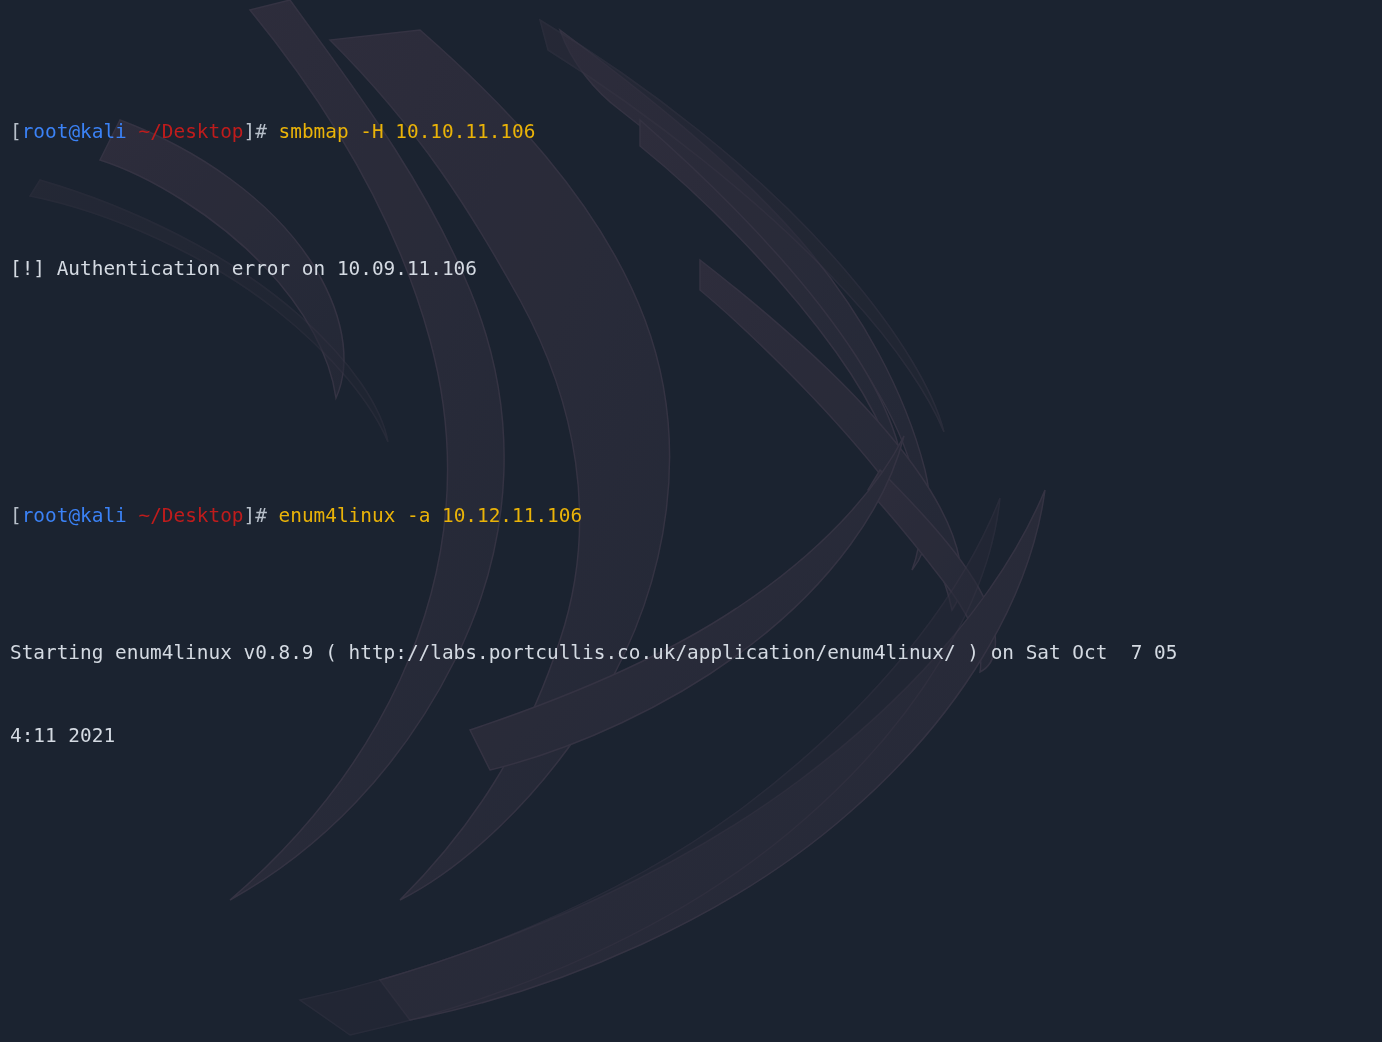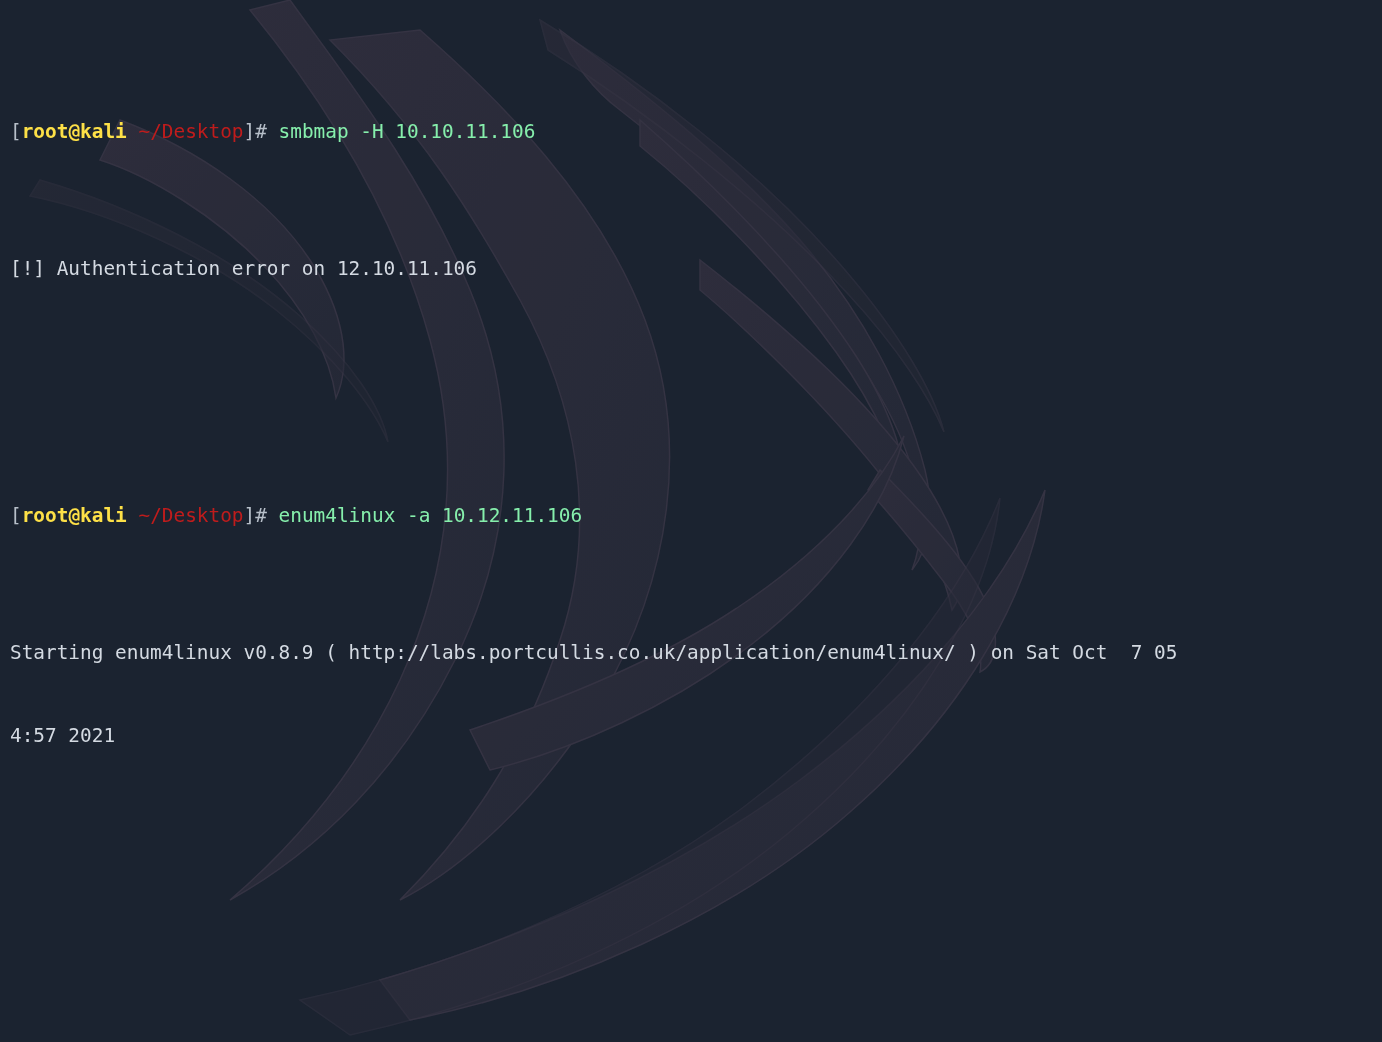--- a/index.html
+++ b/index.html
@@ -39,23 +39,23 @@
     line-height: 27.45px;
     letter-spacing: 0px;
     color: #d4dae2;
     white-space: pre;
     font-family: "DejaVu Sans Mono", "Liberation Mono", monospace;
   }
   .line {
     height: 27.45px;
     white-space: pre;
   }
-  .blue   { color: #fde047; font-weight: bold; }
+  .blue   { color: #3b82f6; font-weight: normal; }
   .red    { color: #bf1c1c; font-weight: normal; }
-  .white  { color: #86efac; }
+  .white  { color: #eab308; }
   .bracket{ color: #b7bfc9; }
 </style>
 </head>
 <body>
 
 <div id="terminal">
 
   <div id="wallpaper">
     <svg viewBox="0 0 1382 1042" xmlns="http://www.w3.org/2000/svg">
       <defs>
@@ -132,32 +132,32 @@
       </g>
     </svg>
   </div>
 
   <div id="screen">
 
     
     <div class="line"><span class="bracket">[</span><span class="blue">root@kali</span> <span class="red">~/Desktop</span><span class="bracket">]# </span><span class="white">smbmap -H 10.10.11.106</span></div>
 
     
-    <div class="line">[!] Authentication error on 12.10.11.106</div>
+    <div class="line">[!] Authentication error on 10.09.11.106</div>
 
     
 
     
 
     
     <div class="line"><span class="bracket">[</span><span class="blue">root@kali</span> <span class="red">~/Desktop</span><span class="bracket">]# </span><span class="white">enum4linux -a 10.12.11.106</span></div>
 
     
     <div class="line">Starting enum4linux v0.8.9 ( http://labs.portcullis.co.uk/application/enum4linux/ ) on Sat Oct  7 05</div>
-    <div class="line">4:57 2021</div>
+    <div class="line">4:11 2021</div>
 
     
     <div class="line"> </div>
 
     
     
     
     
 
     

